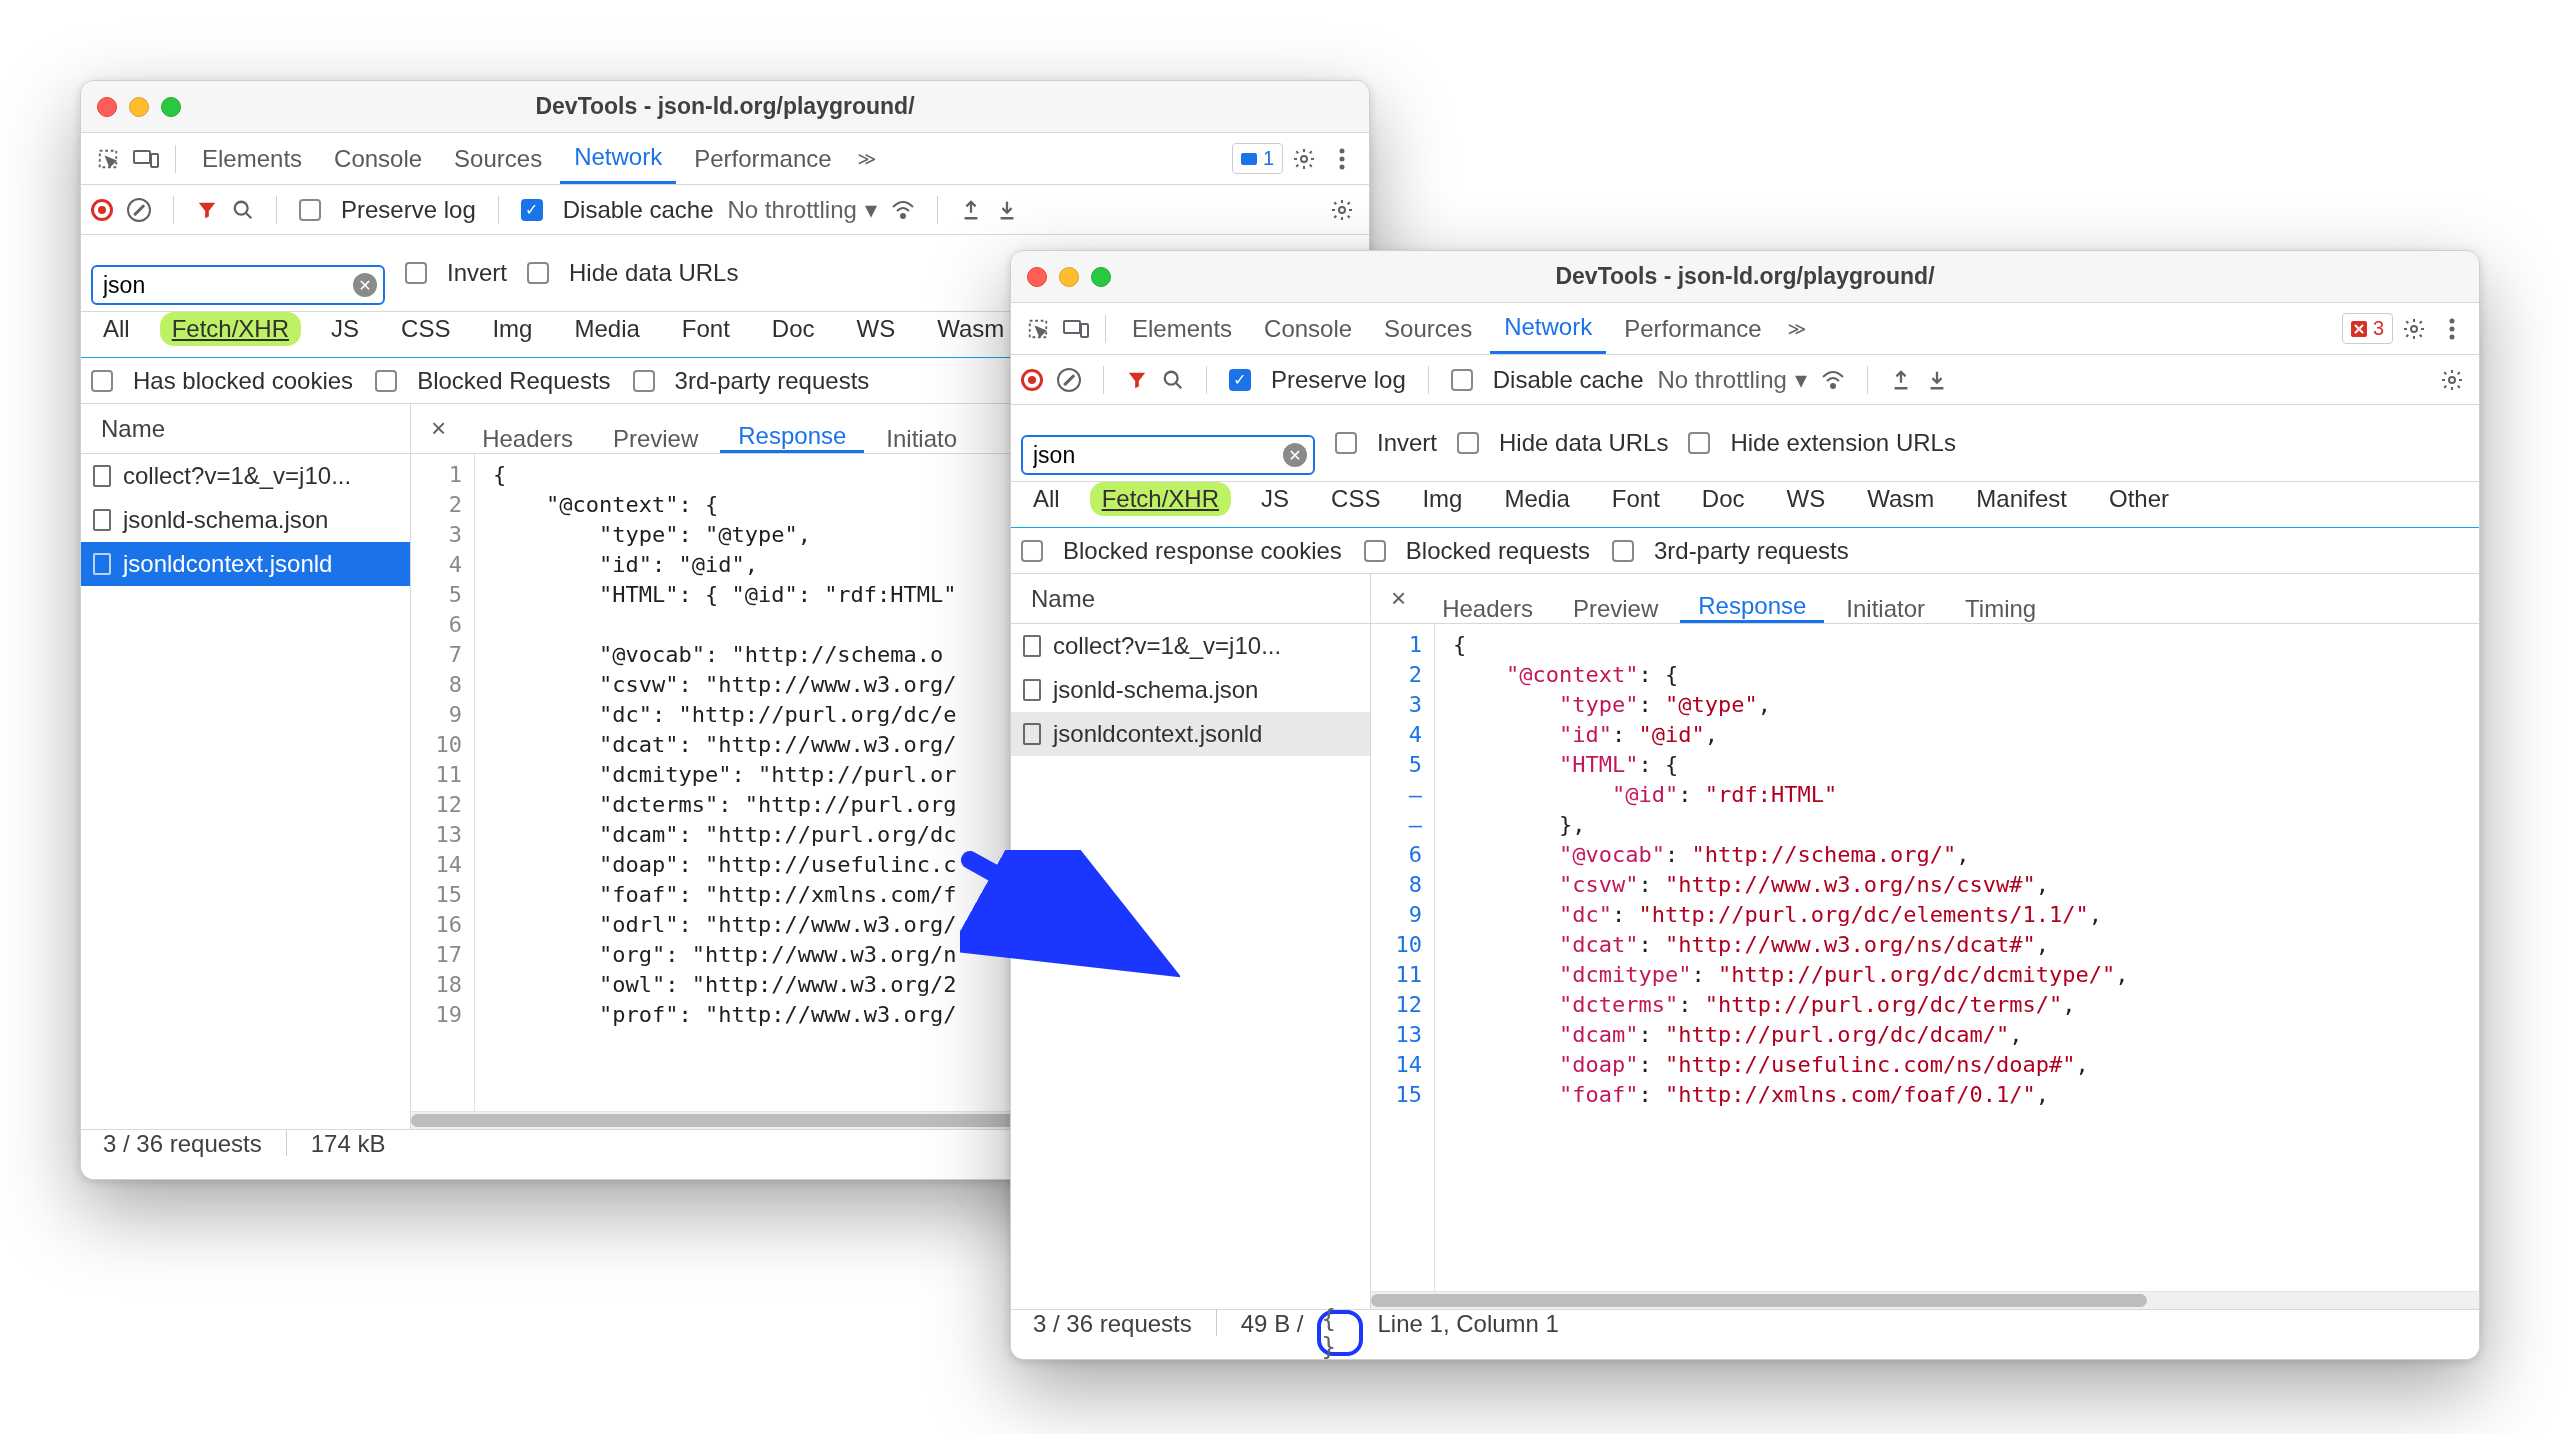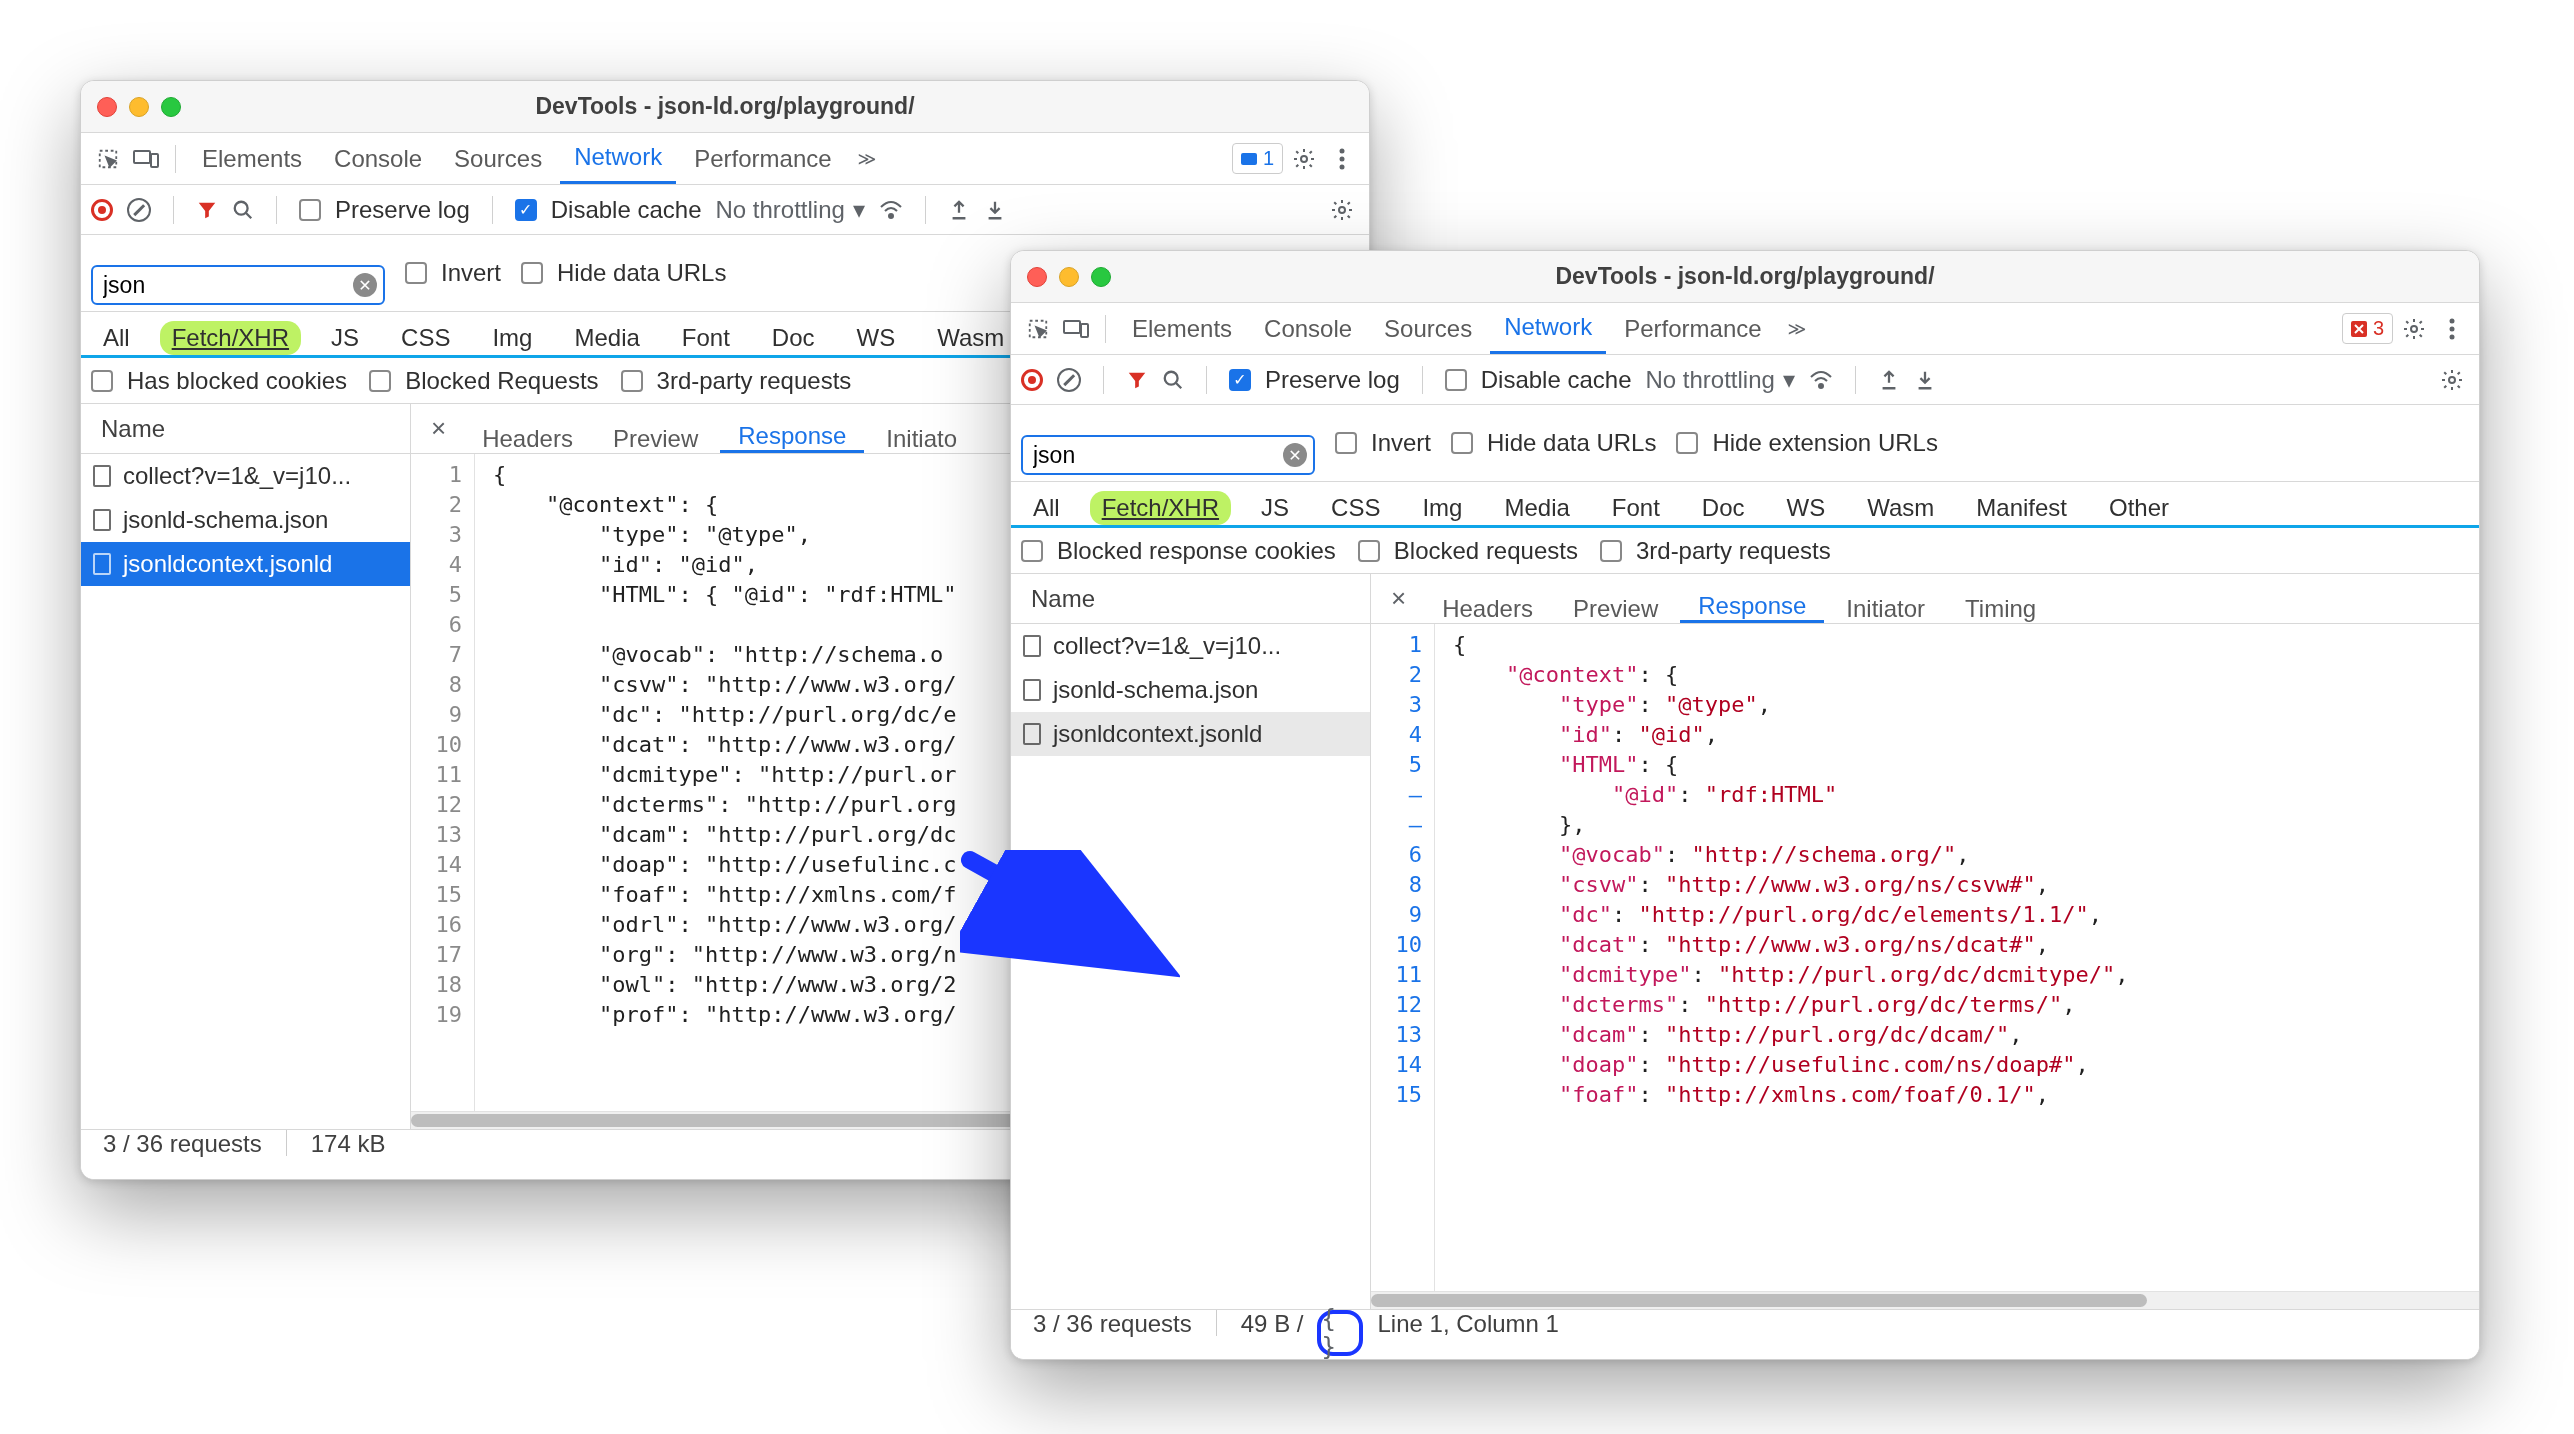--- a/index.html
+++ b/index.html
@@ -61,21 +61,21 @@
 
   .toolbar {
     height: 50px;
     border-bottom: 1px solid #d8d8d8;
     display: flex;
     align-items: center;
     padding: 0 10px;
     gap: 14px;
     color:#5f6368;
   }
-  .toolbool { display:flex; align-items:center; gap:14px; color:#303030; }
+  .toolbool { display:flex; align-items:center; gap:20px; color:#303030; }
   .cbx {
     width:22px; height:22px; border:2px solid #888; border-radius:4px; display:inline-flex; align-items:center; justify-content:center; background:#fff;
   }
   .cbx.checked { background:#1a73e8; border-color:#1a73e8; color:#fff; font-size:16px; }
   .record { width:22px; height:22px; border-radius:50%; border:3px solid #d93025; position:relative; }
   .record::after { content:""; position:absolute; inset:4px; background:#d93025; border-radius:50%; }
   .noentry { width:24px; height:24px; border:2.5px solid #5f6368; border-radius:50%; position:relative; }
   .noentry::after { content:""; position:absolute; left:3px; right:3px; top:50%; height:2.5px; background:#5f6368; transform:translateY(-50%) rotate(-45deg); }
   .funnel.red { color:#d93025; }
   .throttling { display:flex; align-items:center; gap:8px; }
@@ -95,22 +95,22 @@
     padding:2px 6px 2px 10px; background:#fff;
     height:40px;
     margin-top:24px;
   }
   .search input { border:none; outline:none; font-size:23px; width:250px; background:transparent; }
   .clearbtn { width:24px; height:24px; border-radius:50%; background:#8a8a8a; color:#fff; display:flex; align-items:center; justify-content:center; font-size:16px; }
 
   .typebar {
     height: 46px;
     display: flex;
-    align-items: flex-end;
-    border-bottom: 3px solid #0ea5e9;
+    align-items: flex-start;
+    border-bottom: 1px solid #0ea5e9;
     padding: 0 10px;
     gap: 18px;
     color:#303030;
   }
   .chip { padding:3px 12px; border-radius:14px; }
   .chip.sel { background:#bef264;text-decoration:underline; }
 
   .cookiebar {
     height: 46px;
     border-bottom: 1px solid #d8d8d8;

